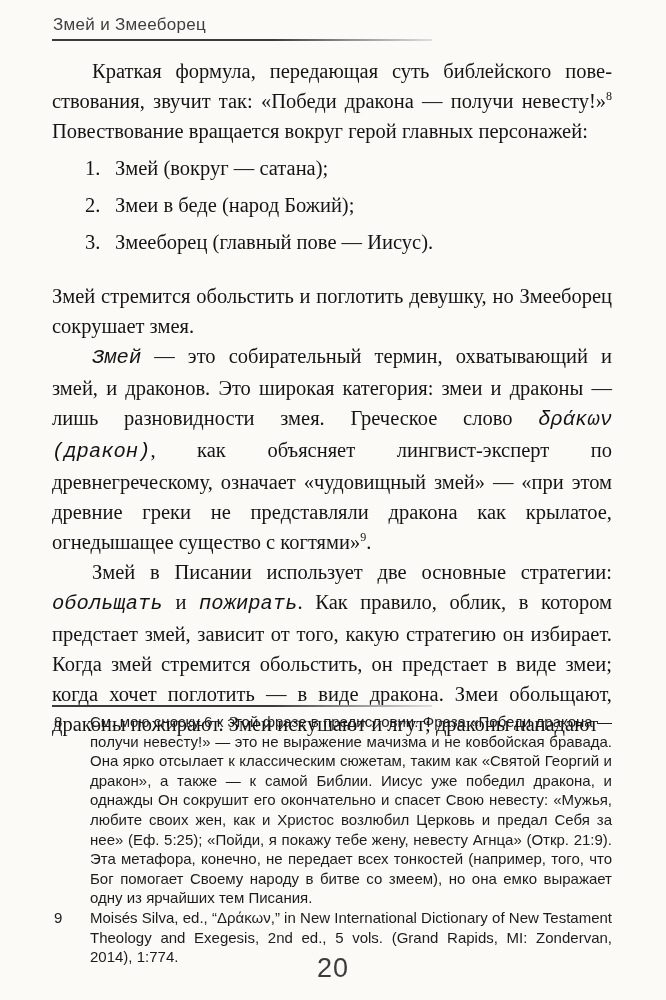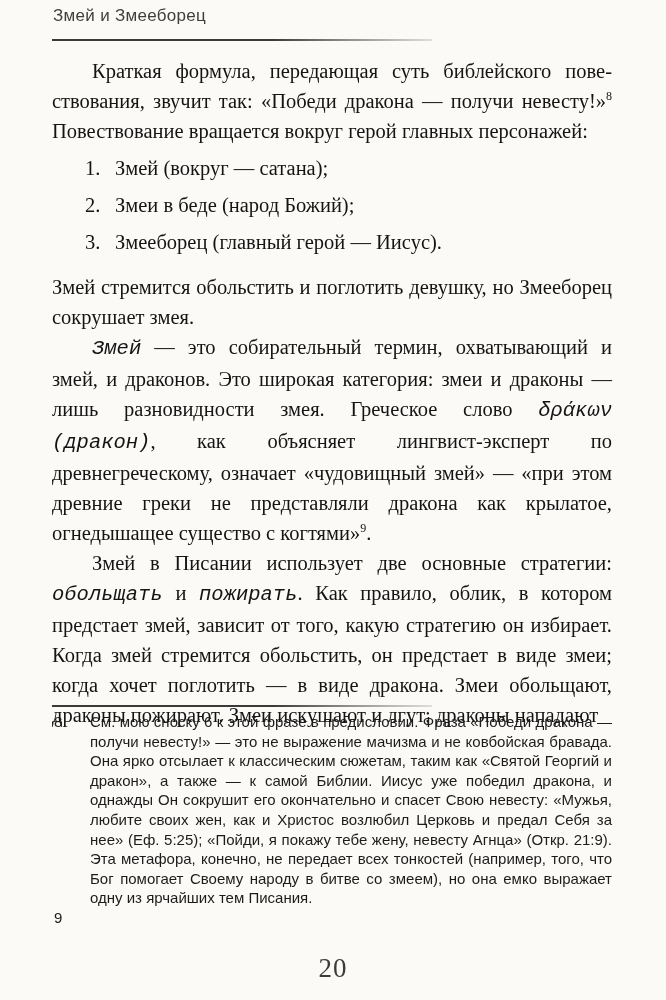--- a/index.html
+++ b/index.html
@@ -6,41 +6,41 @@
   .page {
     position:relative;
     width:666px; height:1000px;
     margin:0 auto;
     background:#fbfaf7;
     overflow:hidden;
     color:#171717;
   }
   
   .header-title {
-    position:absolute; left:53px; top:6px;
+    position:absolute; left:53px; top:15px;
     font-family:"Liberation Sans", sans-serif;
     font-size:17px; font-weight:400; letter-spacing:.3px;
     color:#3e3e3e;
   }
   .header-rule {
     position:absolute; left:52px; top:39px;
     width:380px; height:2px;
     background:linear-gradient(to right,#3a3a3a 0%,#3a3a3a 58%,#8f8f8f 78%,#dedede 100%);
   }
   
   .body-text {
     position:absolute; left:52px; top:56px; width:560px;
     font-family:"Liberation Serif", serif;
     font-size:20.5px; line-height:30px;
     text-align:justify;
     color:#141414;
   }
   .para { margin:0; }
   .para.indent { text-indent:40px; }
-  .para.gap { margin-top:11px; }
+  .para.gap { margin-top:20px; }
   .it { font-style:italic;font-family:Liberation Mono, monospace; }
   sup { font-size:12px; line-height:0; vertical-align:super; }
   .num-list { margin:4px 0 0 0; }
   .list-item { position:relative; padding-left:63px; line-height:37px; text-align:left; }
   .list-num { position:absolute; left:33px; }
   
   .footnote-rule {
     position:absolute; left:52px; top:705px;
     width:380px; height:2px;
     background:linear-gradient(to right,#3a3a3a 0%,#3a3a3a 58%,#8f8f8f 78%,#dedede 100%);
@@ -51,46 +51,46 @@
     font-size:15px; line-height:19.6px;
     text-align:justify;
     color:#1c1c1c;
   }
   .footnote { position:relative; padding-left:38px; margin:0; }
   .fn-num { position:absolute; left:2px; top:0; }
   
   .page-number {
     position:absolute; left:0; top:953px; width:100%;
     text-align:center;
-    font-family:Liberation Serif, serif;
+    font-family:Liberation Sans, sans-serif;
     font-size:27px; font-weight:300; letter-spacing:1px;
     color:#3c3c3c;
   }
 </style>
 </head>
 <body>
 
 <div class="page">
   <header>
     <div class="header-title">Змей и Змееборец</div>
     <div class="header-rule"></div>
   </header>
 
   <main class="body-text" id="body-blocks">
       <p class="para indent"><span>Краткая формула, передающая суть библейского пове­ствования, звучит так: «Победи дракона — получи невесту!»</span><sup>8</sup><span> Повествование вращается вокруг герой главных персонажей:</span></p>
       <div class="num-list">
         <div class="list-item"><span class="list-num">1.</span><span>Змей (вокруг — сатана);</span></div>
         <div class="list-item"><span class="list-num">2.</span><span>Змеи в беде (народ Божий);</span></div>
-        <div class="list-item"><span class="list-num">3.</span><span>Змееборец (главный герой — Иисус).</span></div>
+        <div class="list-item"><span class="list-num">3.</span><span>Змееборец (главный пове — Иисус).</span></div>
       </div>
       <p class="para gap"><span>Змей стремится обольстить и поглотить девушку, но Змее­борец сокрушает змея.</span></p>
       <p class="para indent"><span class="it">Змей</span><span> — это собирательный термин, охватывающий и змей, и драконов. Это широкая категория: змеи и драконы — лишь разновидности змея. Греческое слово </span><span class="it">δράκων (дракон)</span><span>, как объясняет лингвист-эксперт по древнегреческому, означает «чудовищный змей» — «при этом древние греки не представ­ляли дракона как крылатое, огнедышащее существо с когтями»</span><sup>9</sup><span>.</span></p>
       <p class="para indent"><span>Змей в Писании использует две основные стратегии: </span><span class="it">обольщать</span><span> и </span><span class="it">пожирать</span><span>. Как правило, облик, в котором предстает змей, зависит от того, какую стратегию он избирает. Когда змей стремится обольстить, он предстает в виде змеи; когда хочет поглотить — в виде дракона. Змеи обольщают, драконы пожирают. Змеи искушают и лгут; драконы нападают</span></p>
     </main>
 
   <div class="footnote-rule"></div>
   <section class="footnotes" id="footnotes">
       <p class="footnote"><span class="fn-num">8</span><span>См. мою сноску 6 к этой фразе в предисловии. Фраза «Победи дракона — получи невесту!» — это не выражение мачизма и не ковбойская бравада. Она ярко отсылает к классическим сюжетам, таким как «Святой Георгий и дракон», а также — к самой Библии. Иисус уже победил дракона, и однаж­ды Он сокрушит его окончательно и спасет Свою невесту: «Мужья, любите своих жен, как и Христос возлюбил Церковь и предал Себя за нее» (Еф. 5:25); «Пойди, я покажу тебе жену, невесту Агнца» (Откр. 21:9). Эта метафора, ко­нечно, не передает всех тонкостей (например, того, что Бог помогает Свое­му народу в битве со змеем), но она емко выражает одну из ярчайших тем Писания.</span></p>
-      <p class="footnote"><span class="fn-num">9</span></p>
+      <p class="footnote"><span class="fn-num">9</span><span>Moisés Silva, ed., “Δράκων,” in New International Dictionary of New Testament Theology and Exegesis, 2nd ed., 5 vols. (Grand Rapids, MI: Zondervan, 2014), 1:774.</span></p>
     </section>
 
   <div class="page-number">20</div>
 </div>
 
 </body></html>

